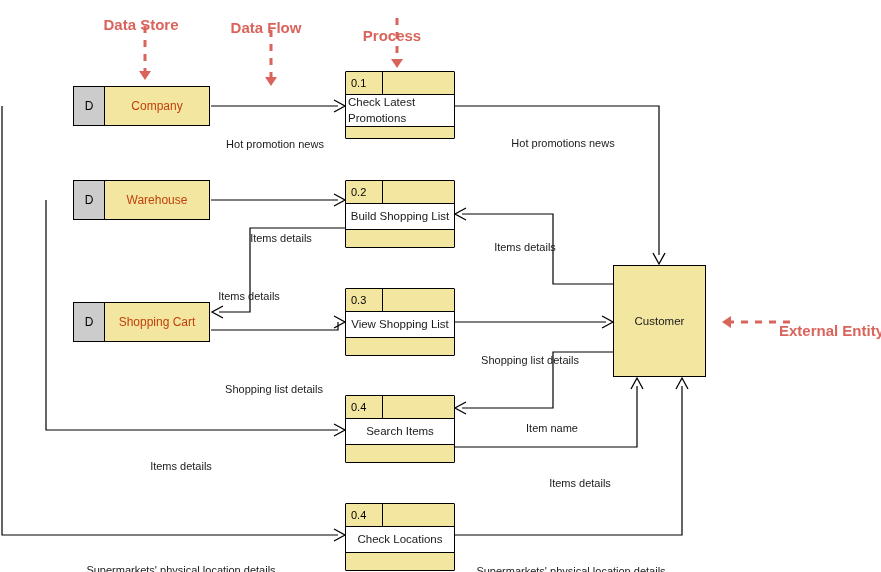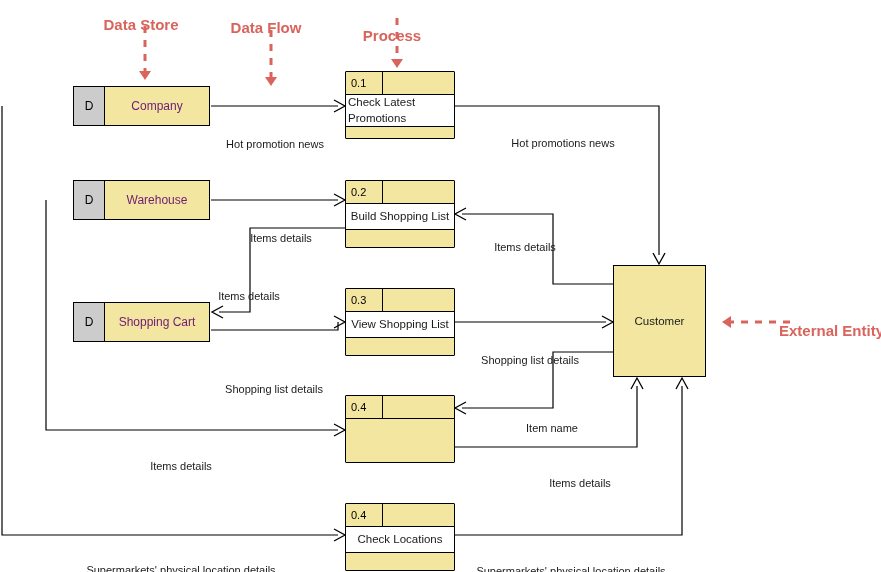--- a/index.html
+++ b/index.html
@@ -42,21 +42,21 @@
     justify-content: center;
     font-size: 12px;
     color: #000000;
   }
   .datastore .ds-name {
     flex: 1 1 auto;
     display: flex;
     align-items: center;
     justify-content: center;
     font-size: 12px;
-    color: #701a75;
+    color: #c2410c;
   }
   
   .process {
     position: absolute;
     width: 110px;
     height: 68px;
     box-sizing: border-box;
     border: 1px solid #000000;
     border-radius: 1px;
     background: #f2e6a0;
@@ -213,20 +213,21 @@
           <div class="pr-spare"></div>
         </div>
         <div class="pr-body">View Shopping List</div>
         <div class="pr-foot"></div>
       </div>
       <div class="process" style="left: 345px; top: 395px; width: 110px; height: 68px;">
         <div class="pr-head">
           <div class="pr-id">0.4</div>
           <div class="pr-spare"></div>
         </div>
+        <div class="pr-body">Search Items</div>
         <div class="pr-foot"></div>
       </div>
       <div class="process" style="left: 345px; top: 503px; width: 110px; height: 68px;">
         <div class="pr-head">
           <div class="pr-id">0.4</div>
           <div class="pr-spare"></div>
         </div>
         <div class="pr-body">Check Locations</div>
         <div class="pr-foot"></div>
       </div>

